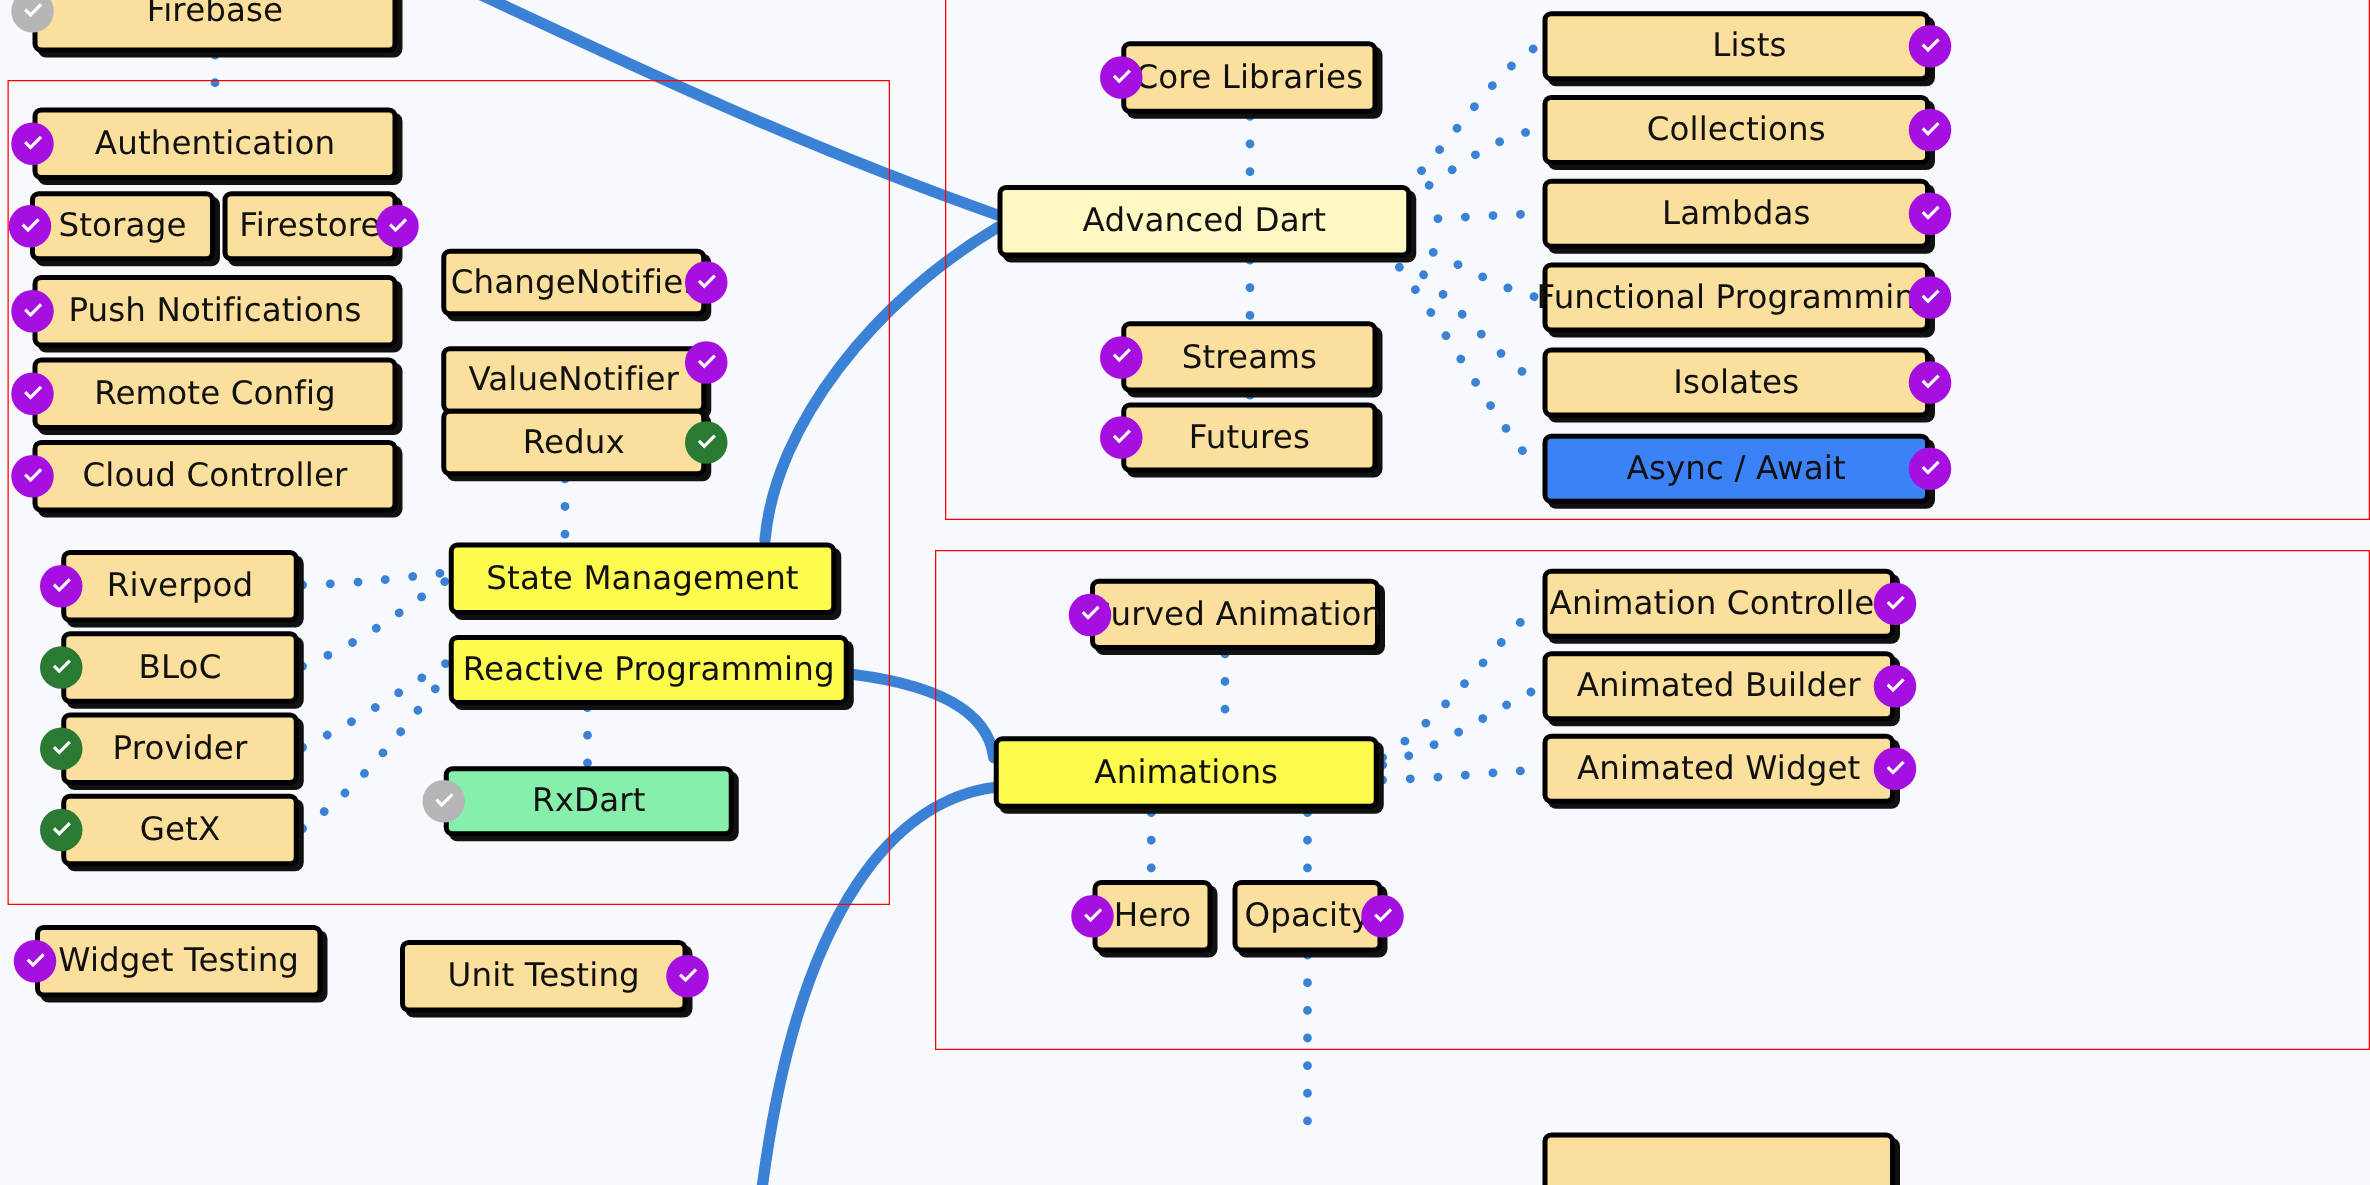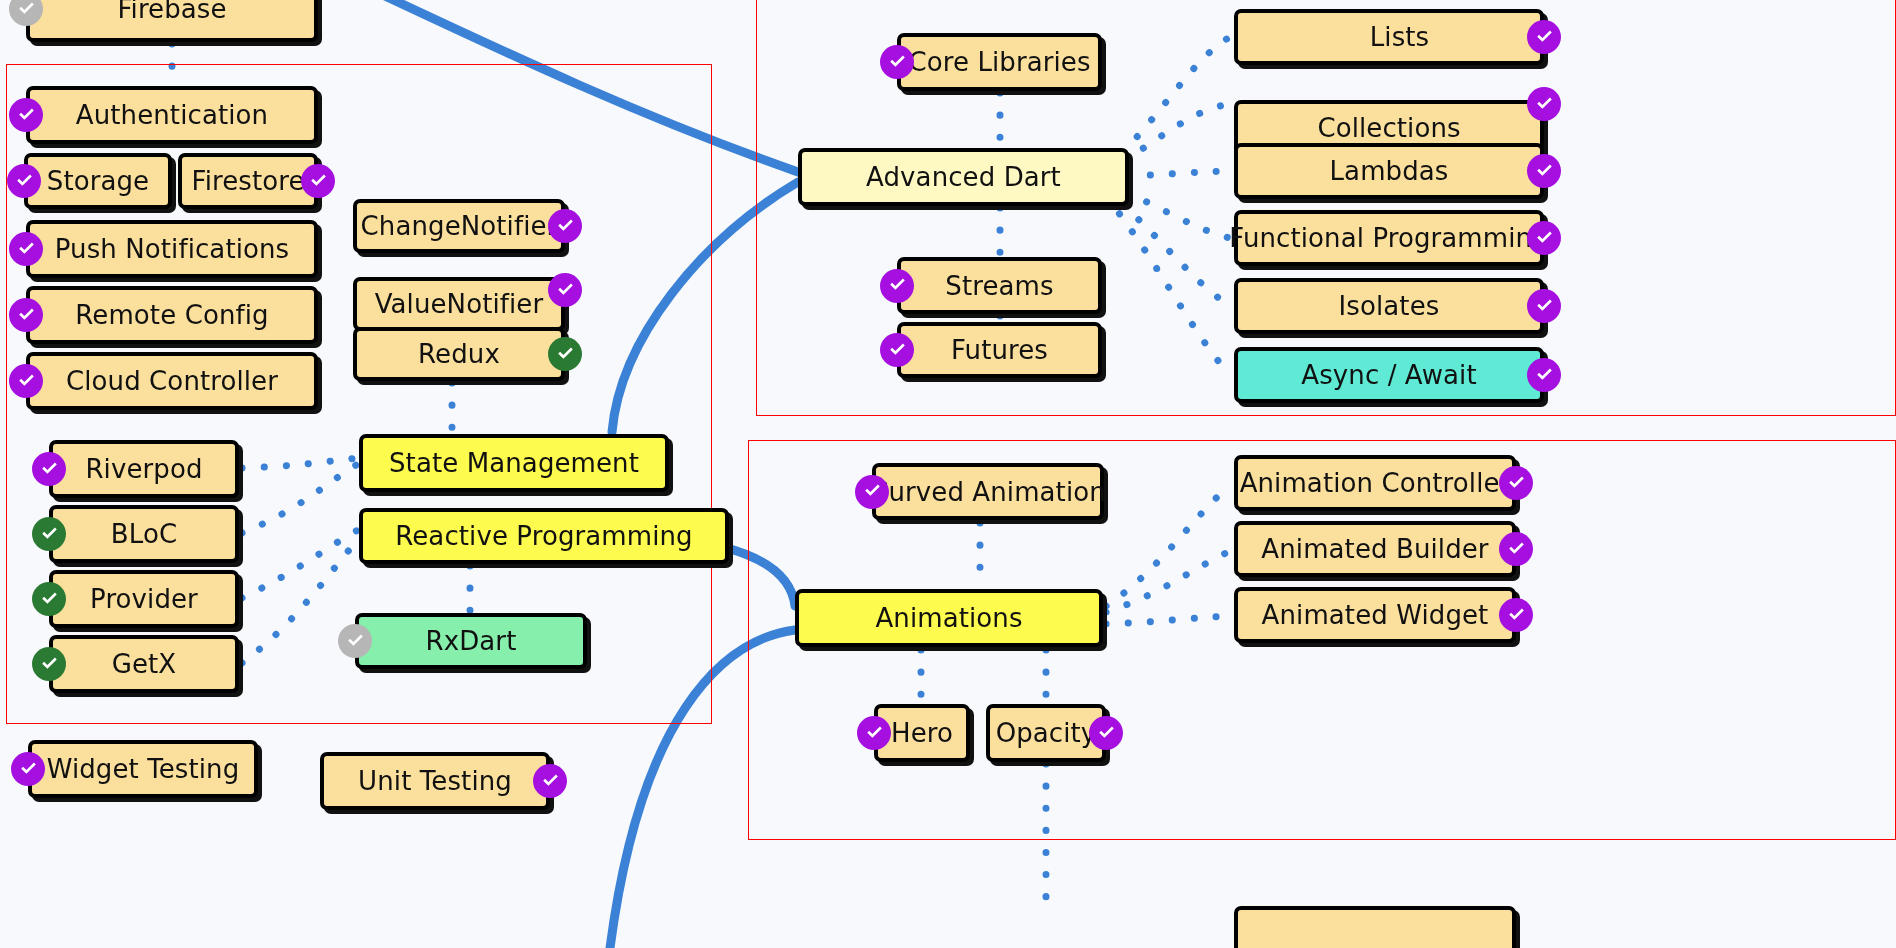--- a/index.html
+++ b/index.html
@@ -202,21 +202,21 @@
         <span class="lbl">Redux</span>
       </div>
       <div class="badge green" style="background: rgb(42, 122, 51); top: 337px; left: 548px;">
         <svg viewBox="0 0 24 24" aria-hidden="true">
           <path d="M20.3 6.2 9.6 16.9l-5.9-5.9 2.1-2.1 3.8 3.8 8.6-8.6z" fill="#ffffff"></path>
         </svg>
       </div>
       <div class="node hub" style="left: 359px; top: 434px; width: 310px; height: 58px; background: rgb(253, 251, 77);">
         <span class="lbl">State Management</span>
       </div>
-      <div class="node hub" style="left: 359px; top: 508px; width: 370px; height: 56px; background: rgb(253, 251, 77);">
+      <div class="node hub" style="left: 359px; top: 508px; width: 320px; height: 56px; background: rgb(253, 251, 77);">
         <span class="lbl">Reactive Programming</span>
       </div>
       <div class="node" style="left: 355px; top: 613px; width: 232px; height: 56px; background: #86efac;">
         <span class="lbl">RxDart</span>
       </div>
       <div class="badge grey" style="background: rgb(182, 182, 182); top: 624px; left: 338px;">
         <svg viewBox="0 0 24 24" aria-hidden="true">
           <path d="M20.3 6.2 9.6 16.9l-5.9-5.9 2.1-2.1 3.8 3.8 8.6-8.6z" fill="#ffffff"></path>
         </svg>
       </div>
@@ -264,21 +264,21 @@
         </svg>
       </div>
       <div class="node" style="left: 1234px; top: 9px; width: 310px; height: 56px; background: rgb(251, 223, 157); padding-left: 21px;">
         <span class="lbl">Lists</span>
       </div>
       <div class="badge purple" style="background: rgb(165, 15, 224); top: 20px; left: 1527px;">
         <svg viewBox="0 0 24 24" aria-hidden="true">
           <path d="M20.3 6.2 9.6 16.9l-5.9-5.9 2.1-2.1 3.8 3.8 8.6-8.6z" fill="#ffffff"></path>
         </svg>
       </div>
-      <div class="node" style="left: 1234px; top: 76px; width: 310px; height: 56px; background: rgb(251, 223, 157); margin-top: 24px;">
+      <div class="node" style="left: 1234px; top: 76px; width: 310px; height: 56px; background: rgb(251, 223, 157);">
         <span class="lbl">Collections</span>
       </div>
       <div class="badge purple" style="background: rgb(165, 15, 224); top: 87px; left: 1527px;">
         <svg viewBox="0 0 24 24" aria-hidden="true">
           <path d="M20.3 6.2 9.6 16.9l-5.9-5.9 2.1-2.1 3.8 3.8 8.6-8.6z" fill="#ffffff"></path>
         </svg>
       </div>
       <div class="node" style="left: 1234px; top: 143px; width: 310px; height: 56px; background: rgb(251, 223, 157); align-items: center;">
         <span class="lbl">Lambdas</span>
       </div>
@@ -296,21 +296,21 @@
         </svg>
       </div>
       <div class="node" style="left: 1234px; top: 278px; width: 310px; height: 56px; background: rgb(251, 223, 157);">
         <span class="lbl">Isolates</span>
       </div>
       <div class="badge purple" style="background: rgb(165, 15, 224); top: 289px; left: 1527px;">
         <svg viewBox="0 0 24 24" aria-hidden="true">
           <path d="M20.3 6.2 9.6 16.9l-5.9-5.9 2.1-2.1 3.8 3.8 8.6-8.6z" fill="#ffffff"></path>
         </svg>
       </div>
-      <div class="node" style="left: 1234px; top: 347px; width: 310px; height: 56px; background: #5eead4;">
+      <div class="node" style="left: 1234px; top: 347px; width: 310px; height: 56px; background: #3b82f6;">
         <span class="lbl">Async / Await</span>
       </div>
       <div class="badge purple" style="background: rgb(165, 15, 224); top: 358px; left: 1527px;">
         <svg viewBox="0 0 24 24" aria-hidden="true">
           <path d="M20.3 6.2 9.6 16.9l-5.9-5.9 2.1-2.1 3.8 3.8 8.6-8.6z" fill="#ffffff"></path>
         </svg>
       </div>
       <div class="node" style="left: 872px; top: 463px; width: 232px; height: 57px; background: rgb(251, 223, 157);">
         <span class="lbl">Curved Animation</span>
       </div>

